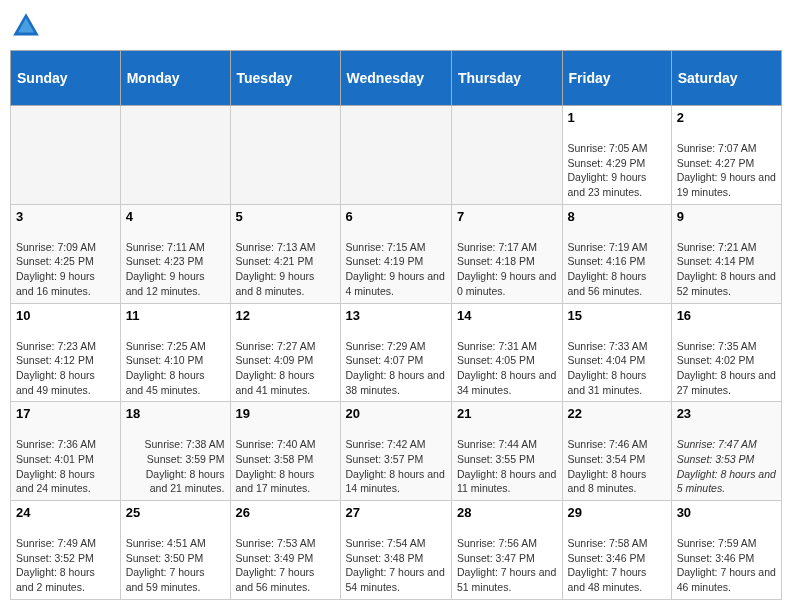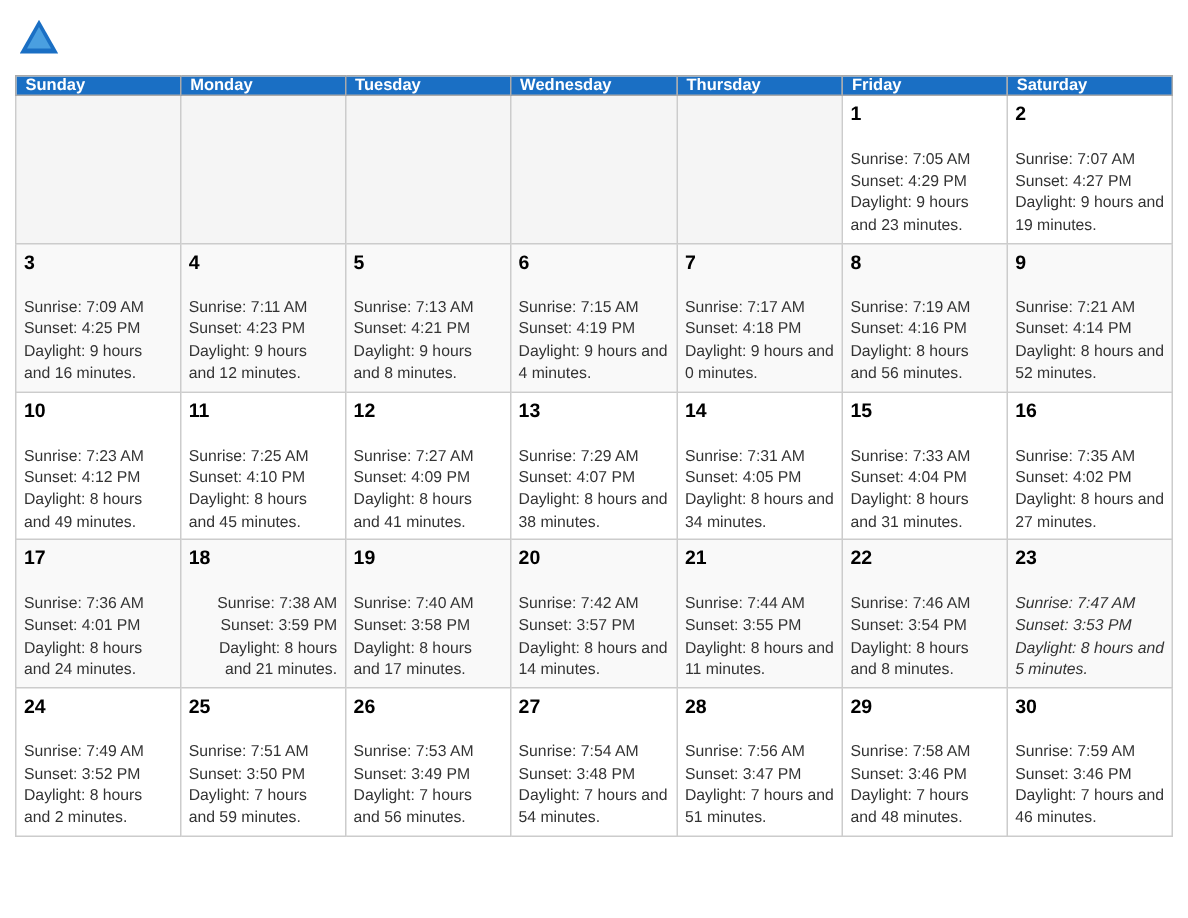--- a/index.html
+++ b/index.html
@@ -53,22 +53,22 @@
       color: #444;
     }
     .calendar {
       width: 100%;
       border-collapse: collapse;
     }
     .calendar th {
       background: #1a6fc4;
       color: #fff;
       text-align: left;
-      padding: 0 6px;
-      font-size: 11px;
+      padding: 19px 6px;
+      font-size: 14px;
       border: 1px solid #aaa;
     }
     .calendar td {
       vertical-align: top;
       border: 1px solid #ccc;
       padding: 4px 5px;
       width: 113px;
       min-height: 80px;
       font-size: 11px;
       background: #fff;
@@ -277,21 +277,21 @@
       </tr>
       <tr>
         <td>
           <div class="day-number">24</div>
           <div class="day-detail" style="white-space: pre-line;">Sunrise: 7:49 AM
 Sunset: 3:52 PM
 Daylight: 8 hours and 2 minutes.</div>
         </td>
         <td>
           <div class="day-number">25</div>
-          <div class="day-detail" style="white-space: pre-line;">Sunrise: 7:51 AM
+          <div class="day-detail" style="white-space: pre-line;">Sunrise: 4:51 AM
 Sunset: 3:50 PM
 Daylight: 7 hours and 59 minutes.</div>
         </td>
         <td>
           <div class="day-number">26</div>
           <div class="day-detail" style="white-space: pre-line;">Sunrise: 7:53 AM
 Sunset: 3:49 PM
 Daylight: 7 hours and 56 minutes.</div>
         </td>
         <td>

